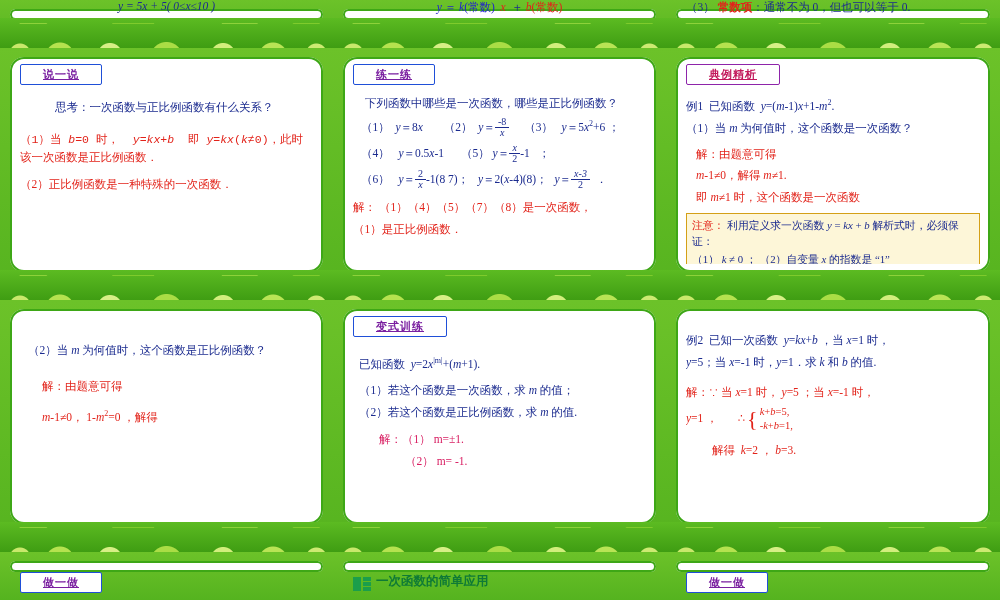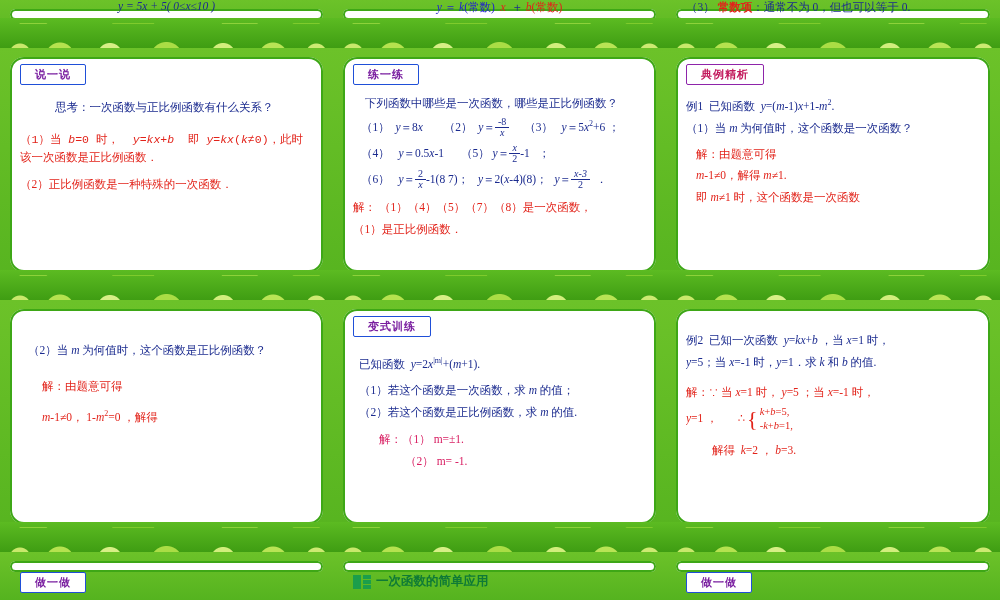--- a/index.html
+++ b/index.html
@@ -62,24 +62,25 @@
     font-size:11.5px;
     line-height:1.55;
     color:#1b2b8f;
   }
   .tag{
     display:inline-block;
     border:1.6px solid #1f4fd8;
     color:#7a1fa0;
     font-weight:bold;
     font-size:11px;
-    padding:1px 14px;
+    padding:1px 22px;
     border-radius:2px;
     background:#ffffff;
     letter-spacing:1px;
+    text-decoration:underline;
   }
   .tag.red{color:#c2185b;border-color:#8e24aa;}
   .red{color:#e2231a;}
   .magenta{color:#d81b60;}
   .ital{font-style:italic;}
   .row{margin:4px 0;}
   .note{
     margin-top:6px;
     border:1.4px solid #d4a017;
     background:#fdf6d8;
@@ -99,21 +100,21 @@
   }
   .brace{
     display:inline-block;font-size:22px;line-height:0.8;vertical-align:middle;
   }
   .sys{display:inline-block;font-size:10.5px;line-height:1.25;vertical-align:middle;}
   .iconbox{
     display:inline-block;width:18px;height:14px;position:relative;vertical-align:middle;margin-right:5px;
   }
   .iconbox:before{content:"";position:absolute;left:0;top:0;width:8px;height:14px;background:#1b9e4b;}
   .iconbox:after{content:"";position:absolute;left:10px;top:0;width:8px;height:4px;background:#1b9e4b;box-shadow:0 5px 0 #1b9e4b,0 10px 0 #1b9e4b;}
-  .titlebar{display:flex;align-items:center;color:#0f7a36;font-weight:bold;font-size:12.5px;}
+  .titlebar{display:flex;align-items:flex-end;color:#0f7a36;font-weight:bold;font-size:12.5px;}
 </style>
 </head>
 <body>
 
 <div class="grid">
 
   <div class="slide">
     <div class="frame">
       <div class="grass"></div>
     </div>
@@ -217,20 +218,28 @@
       <div class="row">
         （1）当 <span class="ital">m</span> 为何值时，这个函数是一次函数？
       </div>
       <div class="row red" style="margin-top:8px;margin-left:10px;">解：由题意可得</div>
       <div class="row red" style="margin-left:10px;">
         <span class="ital">m</span>-1≠0，解得 <span class="ital">m</span>≠1.
       </div>
       <div class="row red" style="margin-left:10px;">
         即 <span class="ital">m</span>≠1 时，这个函数是一次函数
       </div>
+      <div class="note">
+        <span class="lab">注意：</span>
+        <span>利用定义求一次函数 <span class="ital">y</span> = <span class="ital">kx</span> + <span class="ital">b</span> 解析式时，必须保证：</span>
+        <div style="margin-top:2px;">
+          （1） <span class="ital">k</span> ≠ 0 ； （2）自变量 <span class="ital">x</span> 的指数是 “1”
+        </div>
+        
+      </div>
       
     </div>
   </div>
 
   <div class="slide">
     <div class="frame">
       <div class="grass"></div>
     </div>
     <div class="content">
       <div class="row" style="margin-top:26px;margin-left:8px;">

